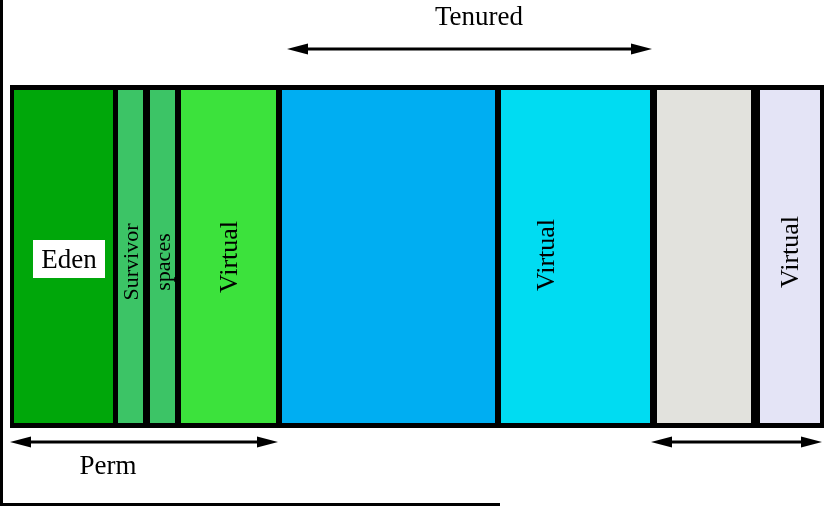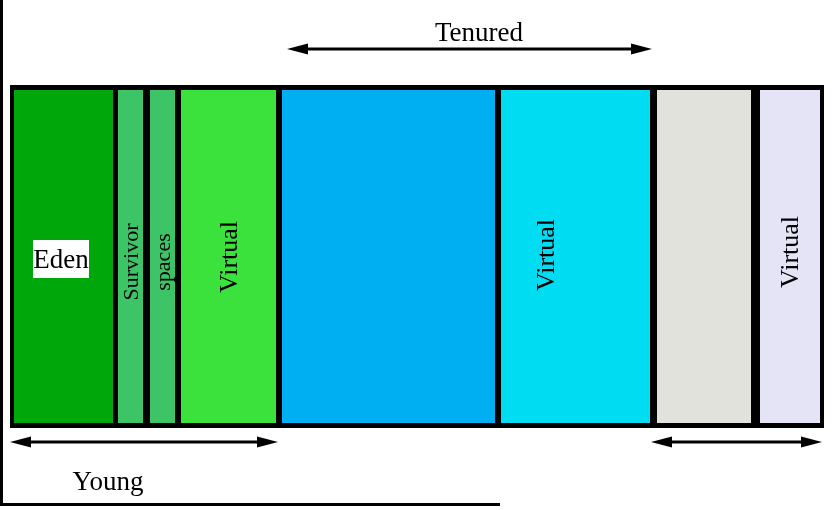--- a/index.html
+++ b/index.html
@@ -5,21 +5,21 @@
   html,body{margin:0;padding:0;background:#fff;}
   .canvas{
     position:relative;width:835px;height:510px;background:#ffffff;overflow:hidden;
     font-family:"Liberation Serif", serif;color:#000;
   }
   
   .frame-left{position:absolute;left:0;top:0;width:3px;height:506px;background:#000;}
   .frame-bottom{position:absolute;left:0;top:503px;width:500px;height:3px;background:#000;}
 
   
-  .gtitle{position:absolute;white-space:nowrap;transform:translateX(-50%);margin-top:16px;}
+  .gtitle{position:absolute;white-space:nowrap;transform:translateX(-50%);}
   .tenured-title{left:479px;top:1px;font-size:27px;}
   .young-title{left:108px;top:450px;font-size:27px;}
   .perm-title{left:726px;top:450px;font-size:27px;}
 
   
   .arrow{position:absolute;}
   .tenured-arrow{left:287px;top:41px;}
   .young-arrow{left:10px;top:434px;}
   .perm-arrow{left:651px;top:434px;}
 
@@ -40,21 +40,21 @@
     position:absolute;white-space:nowrap;
     transform:translate(-50%,-50%) rotate(-90deg);
   }
   .lbl-survivor{left:131px;top:262px;font-size:22px;}
   .lbl-spaces{left:163px;top:262px;font-size:22px;}
   .lbl-yvirt{left:229px;top:257px;font-size:26px;}
   .lbl-tvirt{left:546px;top:255px;font-size:26px;}
   .lbl-pvirt{left:790px;top:252px;font-size:26px;}
 
   .eden-patch{
-    position:absolute;left:33px;top:240px;width:56px;height:38px;background:#fff;
+    position:absolute;left:33px;top:240px;width:72px;height:38px;background:#fff;
     display:flex;align-items:center;justify-content:center;font-size:27px;
   }
 </style>
 </head>
 <body>
 
 <div class="canvas">
 
   <div class="frame-left"></div>
   <div class="frame-bottom"></div>
@@ -81,21 +81,21 @@
   <div class="vlabel lbl-spaces">spaces</div>
   <div class="vlabel lbl-yvirt">Virtual</div>
   <div class="vlabel lbl-tvirt">Virtual</div>
   <div class="vlabel lbl-pvirt">Virtual</div>
 
   <svg class="arrow young-arrow" width="268" height="16" viewBox="0 0 268 16">
     <line x1="16" y1="8" x2="252" y2="8" stroke="#000" stroke-width="3"></line>
     <polygon points="0,8 21,2.5 21,13.5" fill="#000"></polygon>
     <polygon points="268,8 247,2.5 247,13.5" fill="#000"></polygon>
   </svg>
-  <div class="gtitle young-title">Young</div>
+  <div class="gtitle young-title">Perm</div>
 
   <svg class="arrow perm-arrow" width="171" height="16" viewBox="0 0 171 16">
     <line x1="16" y1="8" x2="155" y2="8" stroke="#000" stroke-width="3"></line>
     <polygon points="0,8 21,2.5 21,13.5" fill="#000"></polygon>
     <polygon points="171,8 150,2.5 150,13.5" fill="#000"></polygon>
   </svg>
 
 </div>
 
 </body></html>

